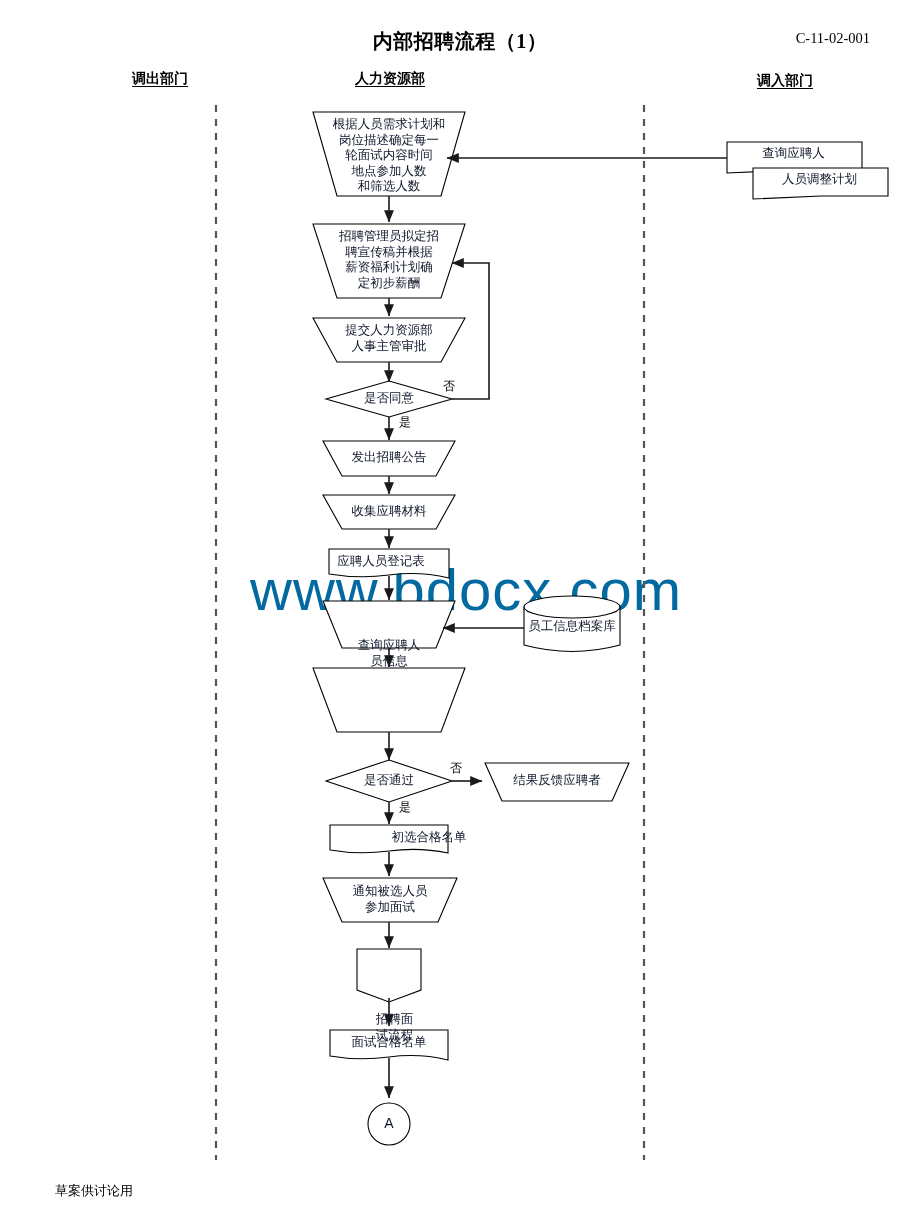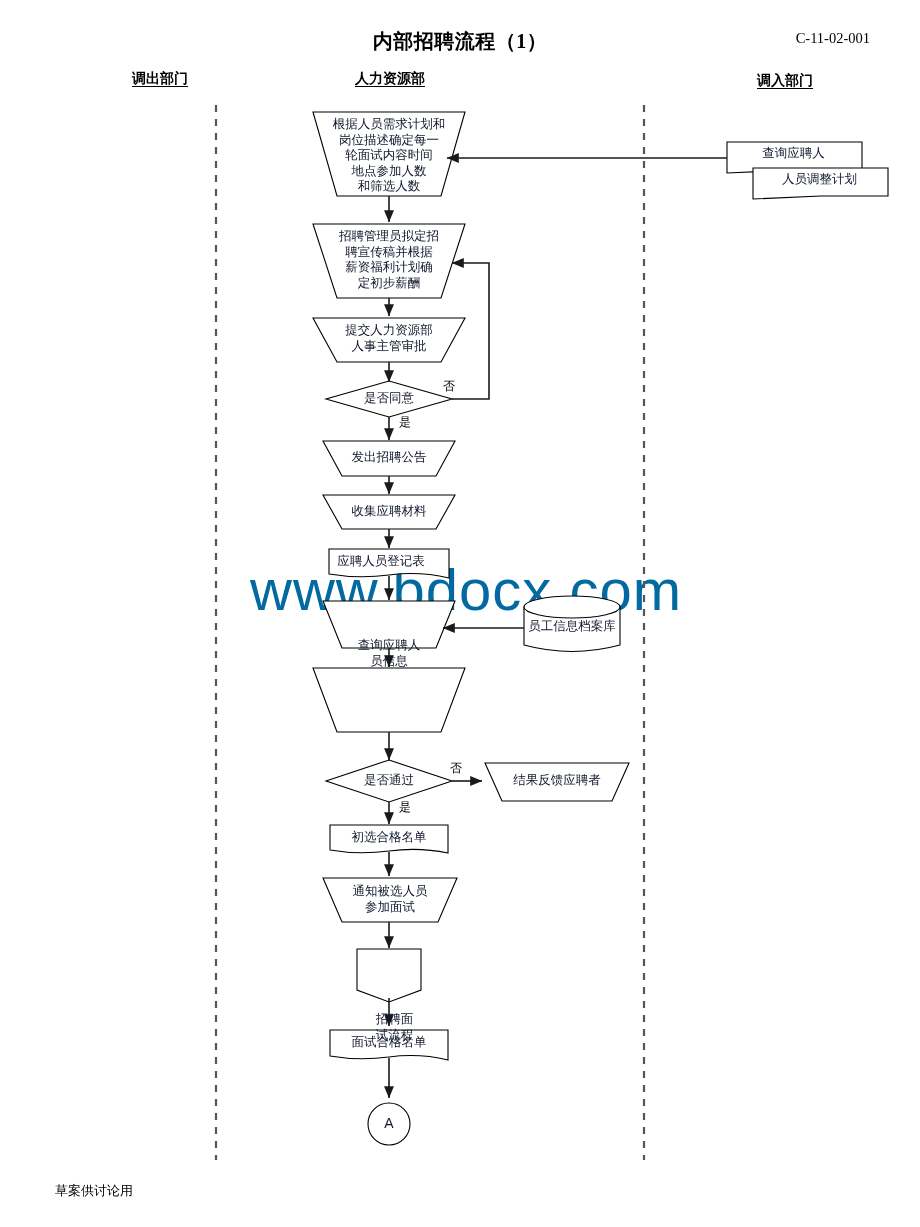--- a/index.html
+++ b/index.html
@@ -227,21 +227,21 @@
   <div class="node-text" style="left:521px; top:619px; width:102px;">员工信息档案库</div>
 
 
   <div class="node-text" style="left:326px; top:773px; width:126px;">是否通过</div>
 
   <div class="edge-label" style="left:443px; top:760px; width:26px;">否</div>
   <div class="edge-label" style="left:392px; top:799px; width:26px;">是</div>
 
   <div class="node-text" style="left:490px; top:773px; width:134px;">结果反馈应聘者</div>
 
-  <div class="node-text" style="left:330px; top:830px; width:118px;">初选合格名单</div>
+  <div class="node-text" style="left:330px; top:830px; width:118px;padding-left:40px;">初选合格名单</div>
 
   <div class="node-text" style="left:323px; top:884px; width:134px;">通知被选人员
 参加面试</div>
 
   <div class="node-text" style="left:357px; top:1012px; width:75px;">招聘面
 试流程</div>
 
   <div class="node-text" style="left:330px; top:1035px; width:118px;">面试合格名单</div>
 
   <div class="node-text" style="left:369px; top:1116px; width:40px; font-size:14px;">A</div>

